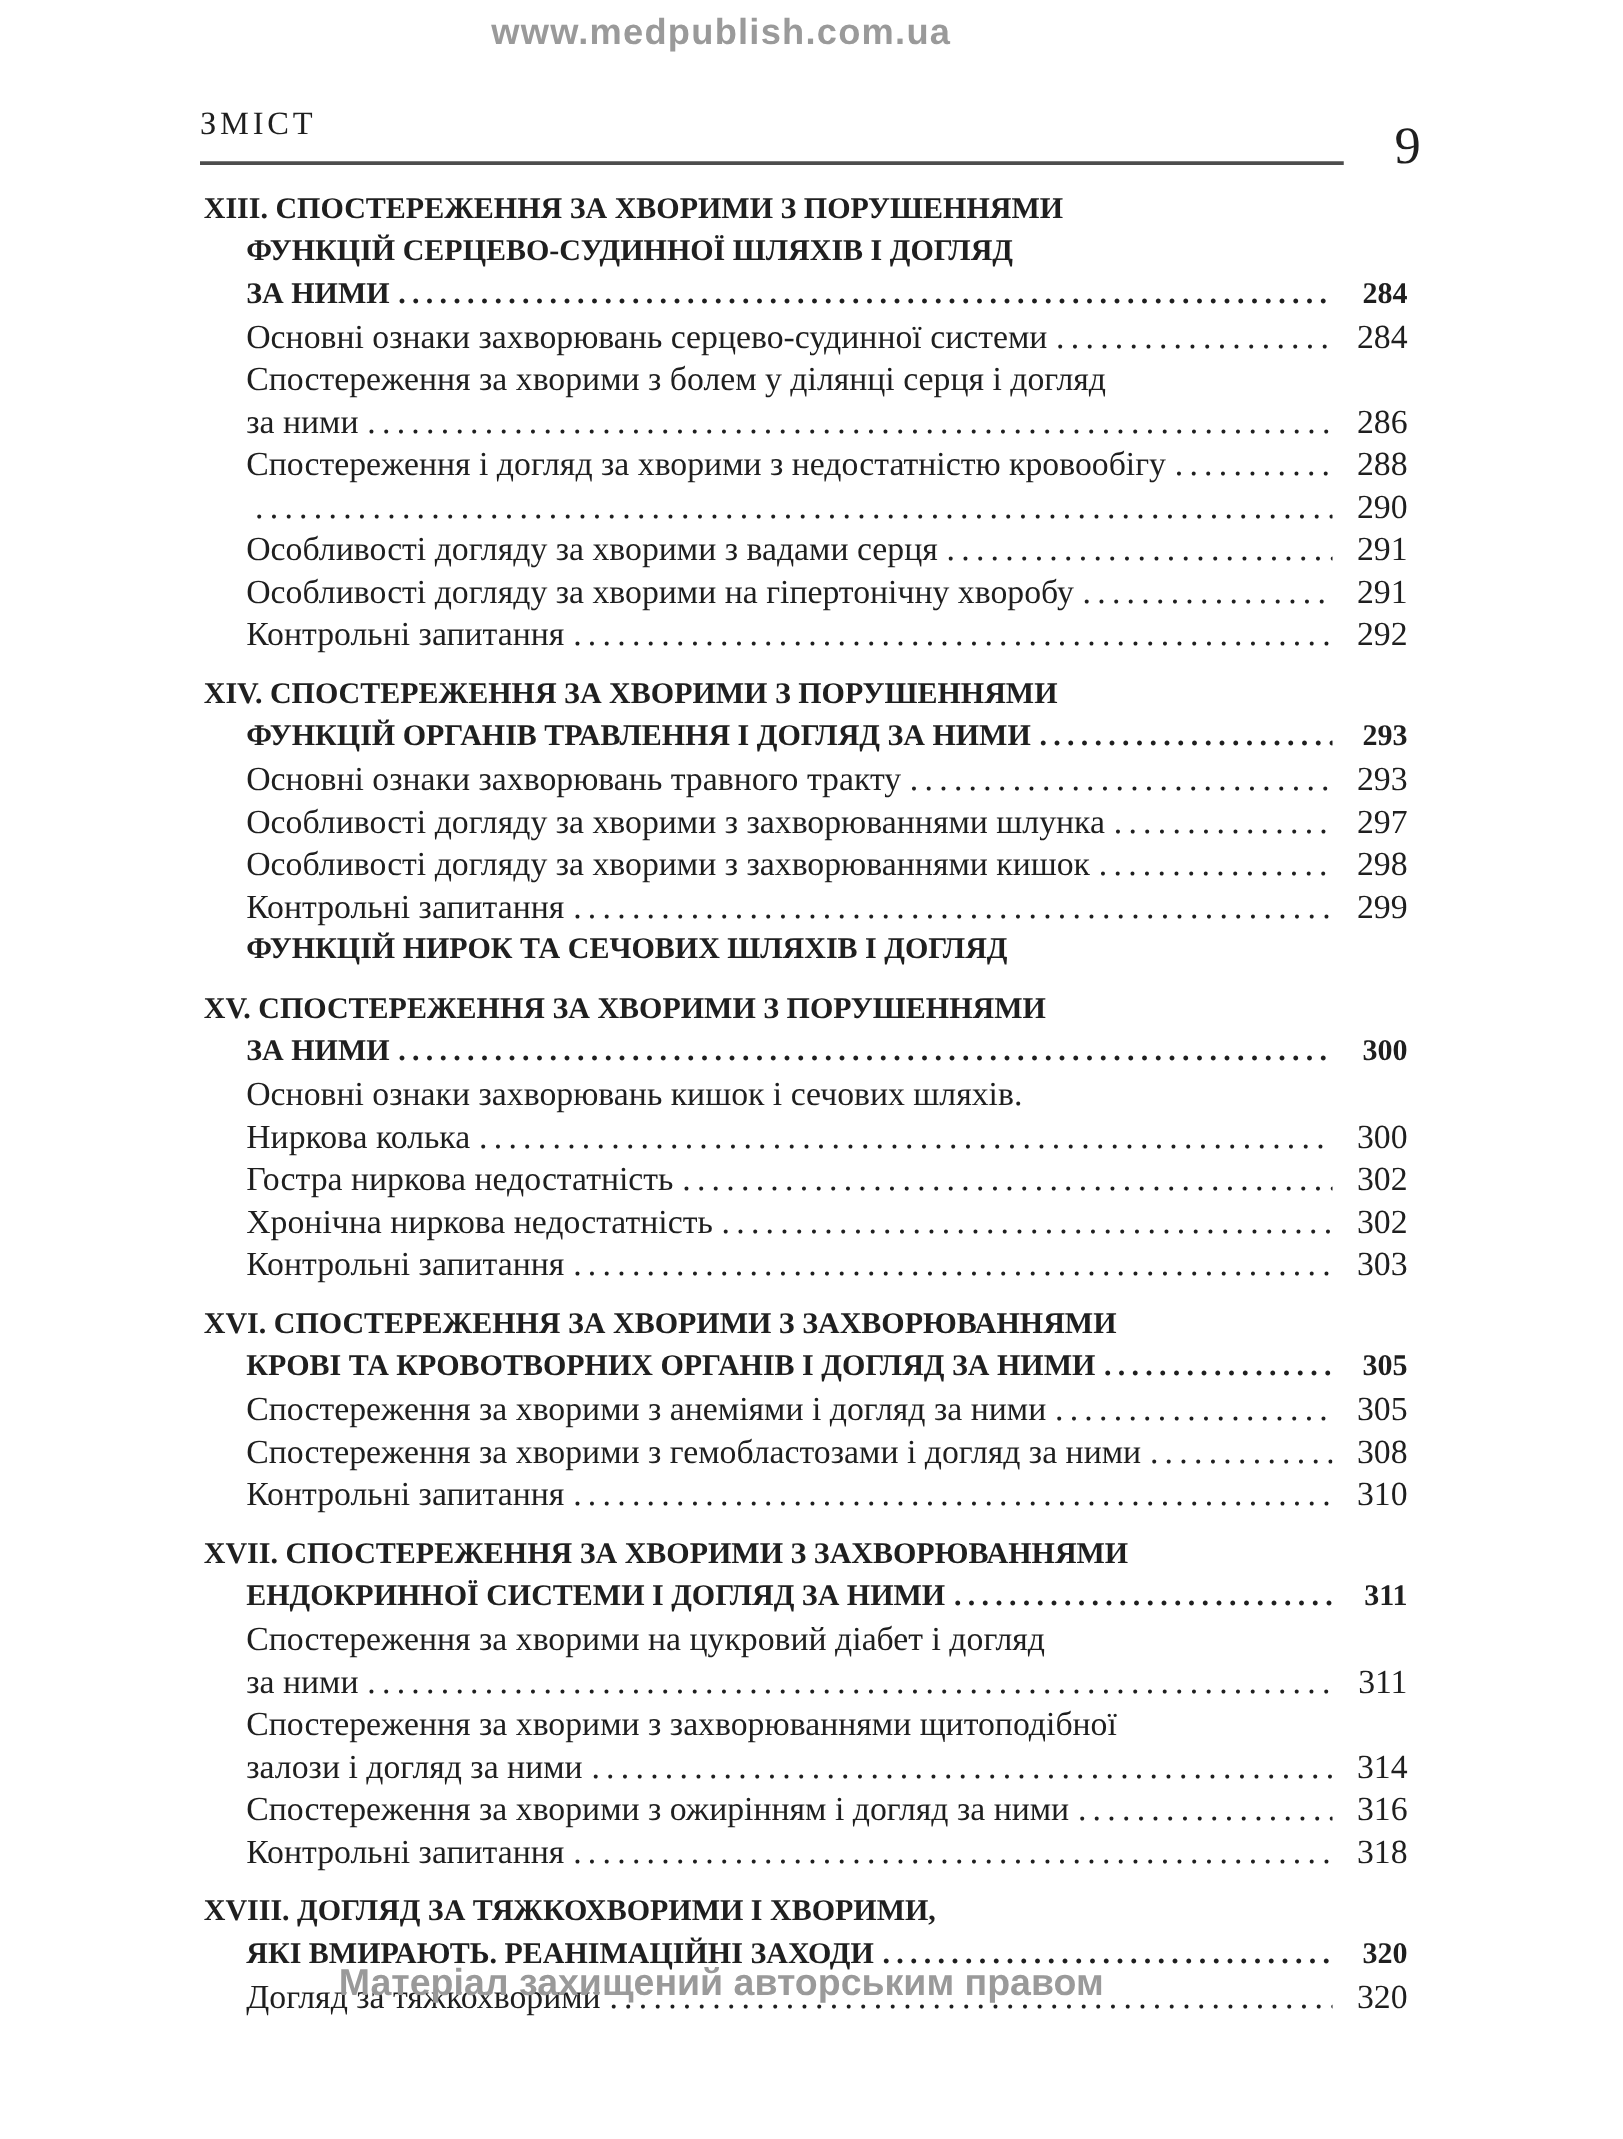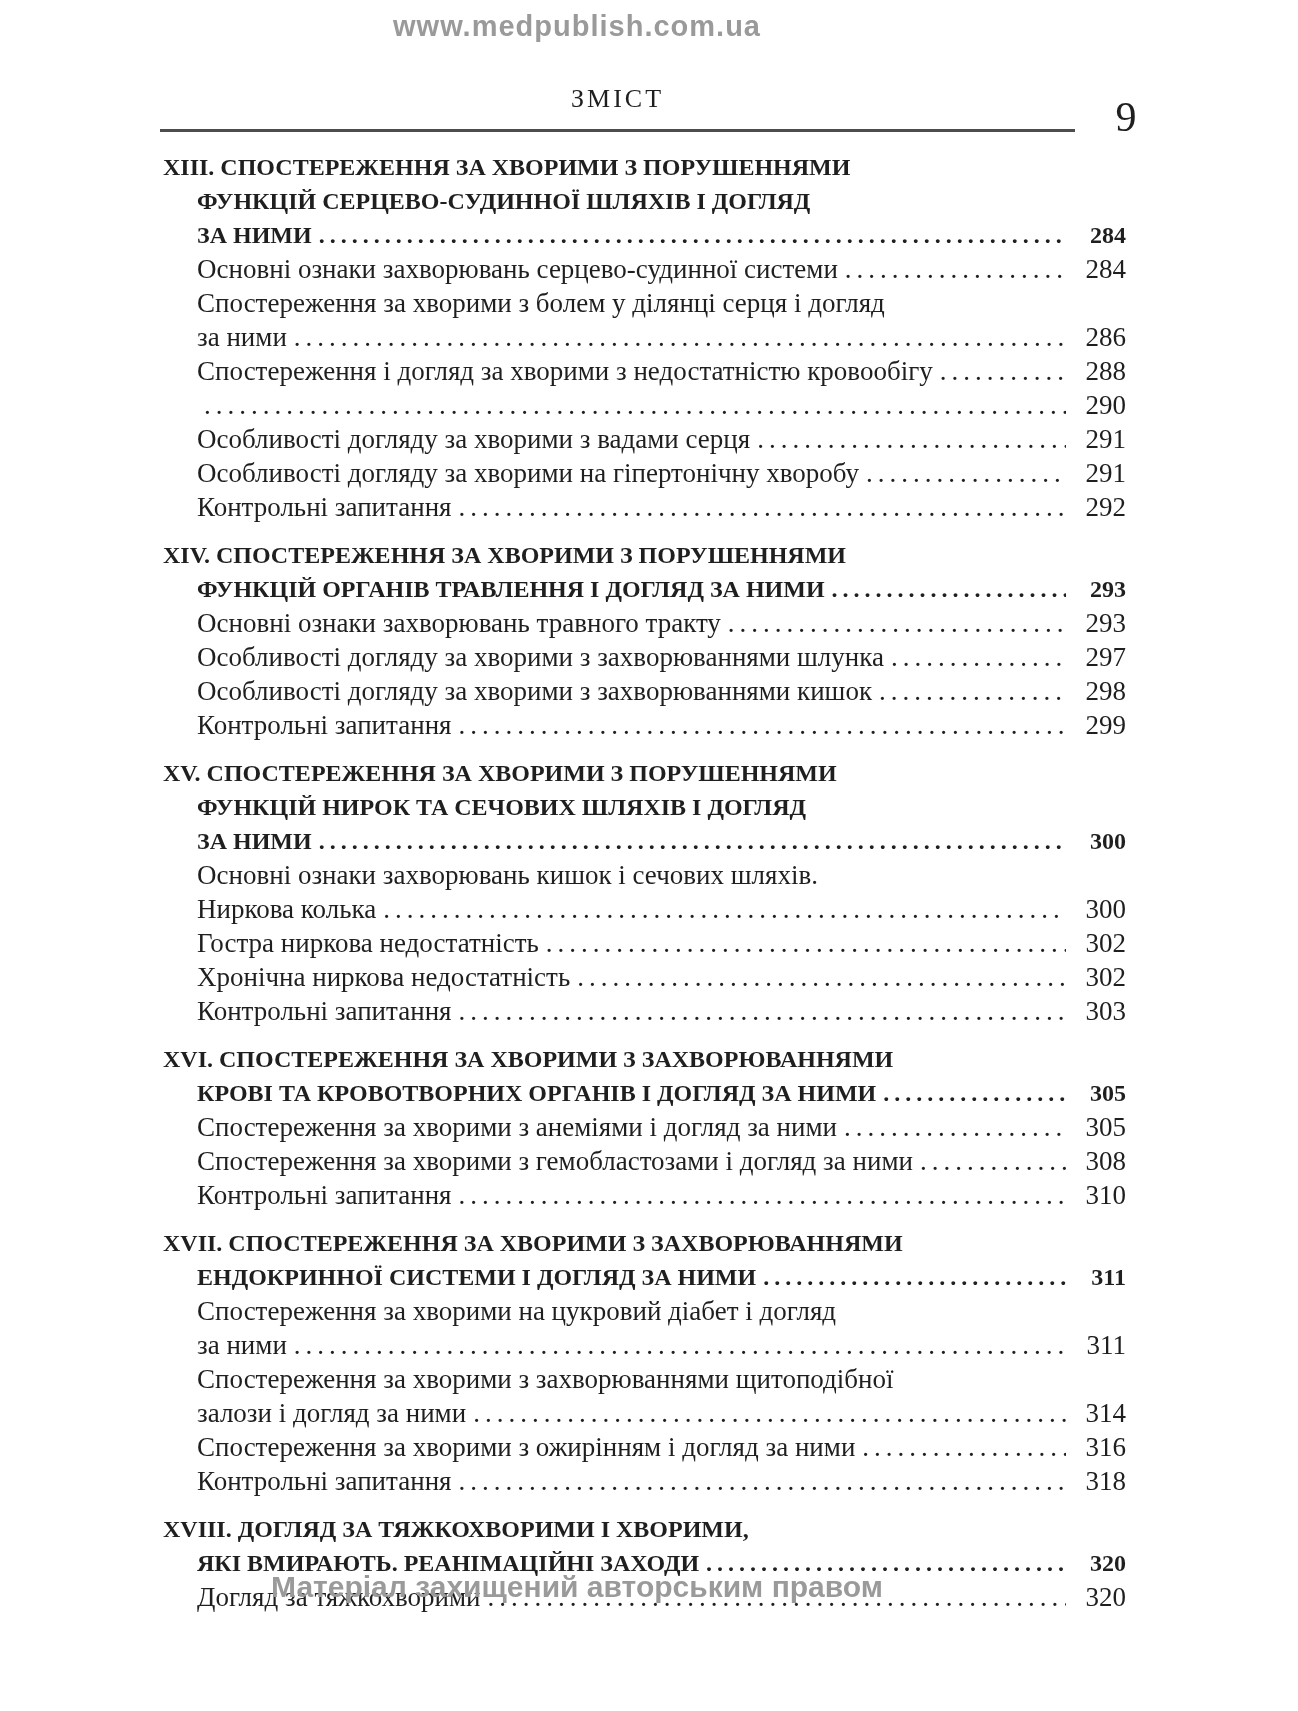--- a/index.html
+++ b/index.html
@@ -20,21 +20,21 @@
     position:absolute;left:0;right:0;
     text-align:center;
     font-family:"Liberation Sans",sans-serif;
     font-weight:bold;
     color:var(--gray);
   }
   .header-url{top:10px;font-size:29px;letter-spacing:1px;}
   .footer-note{top:1570px;font-size:30px;}
   .toc-title{
     position:absolute;top:84px;left:160px;width:915px;
-    text-align:center;font-size:26px;letter-spacing:3px;
+    font-size:26px;letter-spacing:3px;
   }
   .title-rule{
     position:absolute;top:129px;left:160px;width:915px;height:3px;
     background:var(--rule);
   }
   .folio{
     position:absolute;top:96px;left:1095px;width:62px;
     text-align:center;font-size:42px;line-height:42px;
   }
   .toc{
@@ -142,25 +142,25 @@
       <div class="row indent">
         <span class="text">Особливості догляду за хворими з захворюваннями кишок</span>
         <span class="leader"></span>
         <span class="pagenum">298</span>
       </div>
       <div class="row indent">
         <span class="text">Контрольні запитання</span>
         <span class="leader"></span>
         <span class="pagenum">299</span>
       </div>
+      <div class="row heading indent">
+        <span class="text">ФУНКЦІЙ НИРОК ТА СЕЧОВИХ ШЛЯХІВ І ДОГЛЯД</span>
+      </div>
       <div class="row heading gap">
         <span class="text">XV. СПОСТЕРЕЖЕННЯ ЗА ХВОРИМИ З ПОРУШЕННЯМИ</span>
-      </div>
-      <div class="row heading indent">
-        <span class="text">ФУНКЦІЙ НИРОК ТА СЕЧОВИХ ШЛЯХІВ І ДОГЛЯД</span>
       </div>
       <div class="row heading indent">
         <span class="text">ЗА НИМИ</span>
         <span class="leader"></span>
         <span class="pagenum">300</span>
       </div>
       <div class="row indent">
         <span class="text">Основні ознаки захворювань кишок і сечових шляхів.</span>
       </div>
       <div class="row indent">

